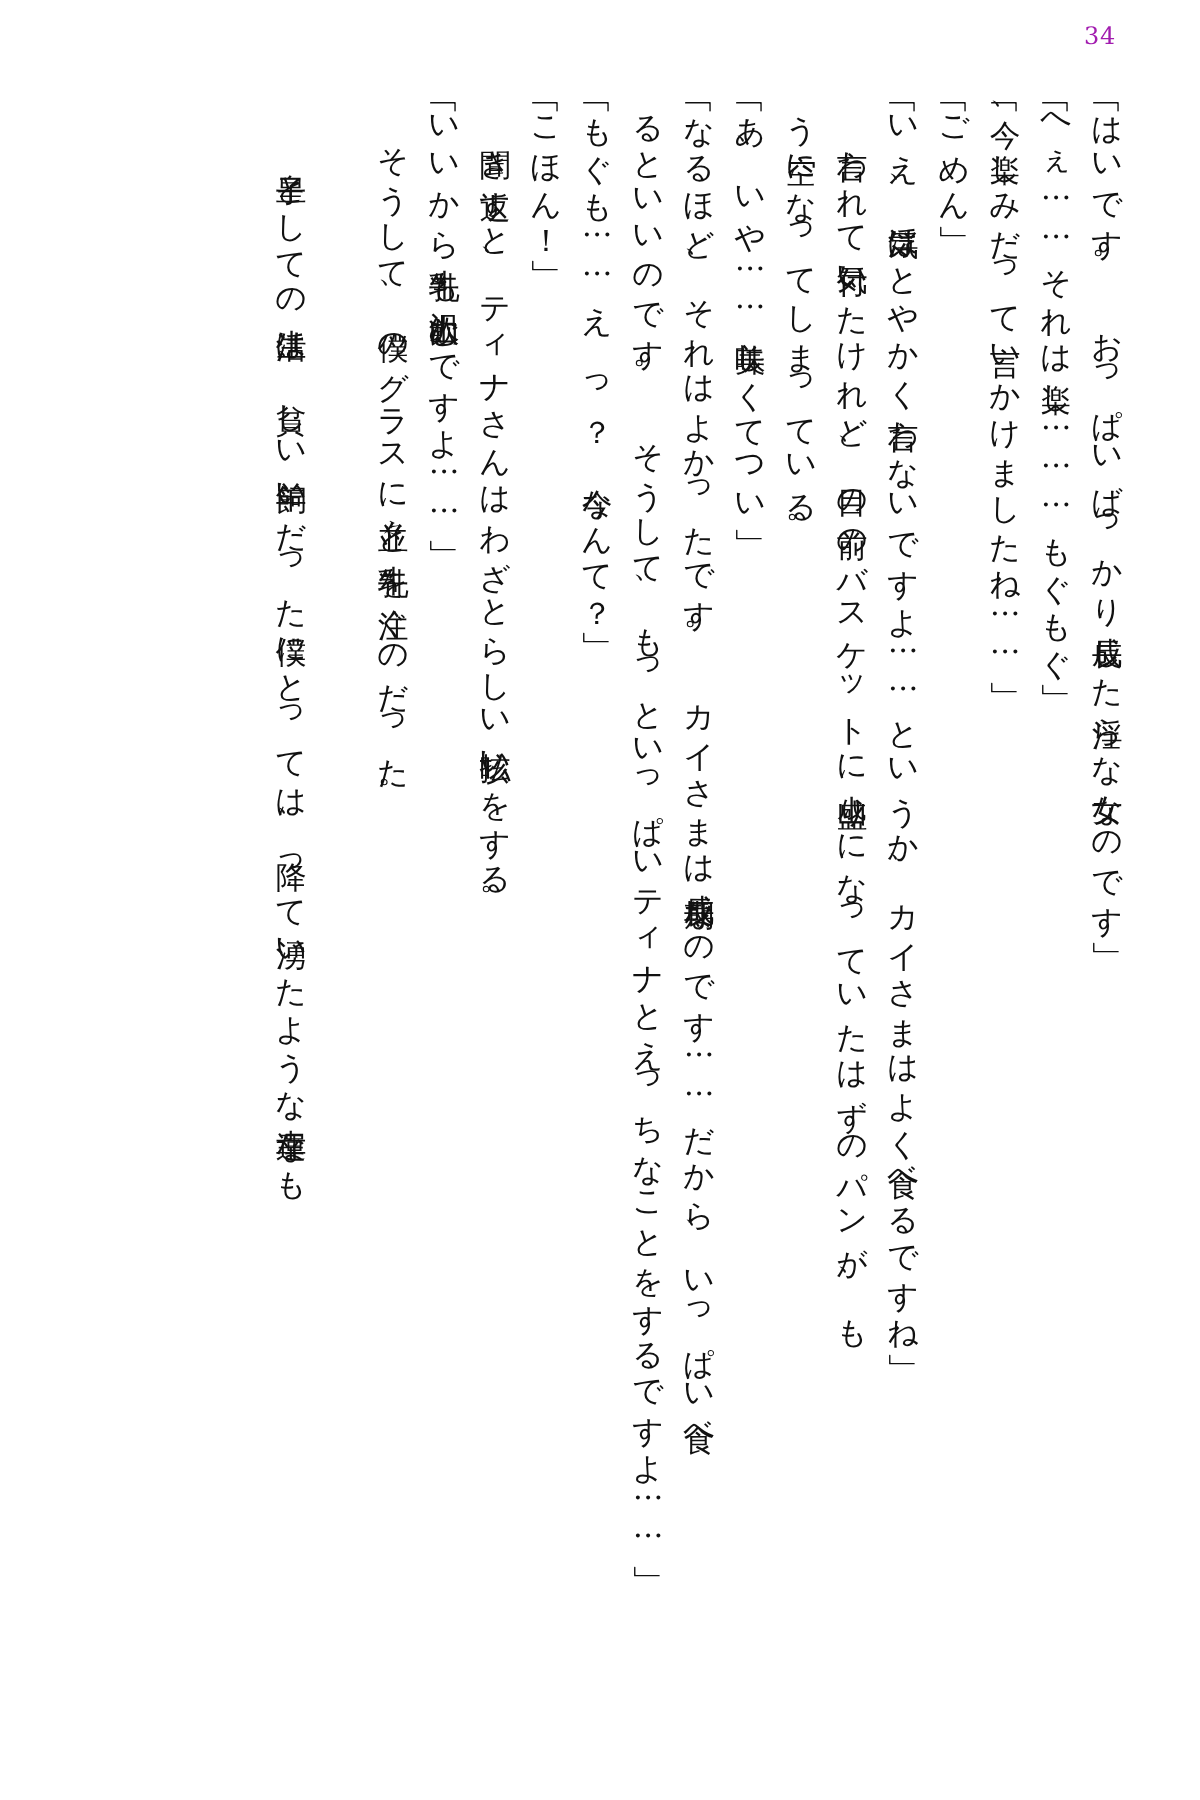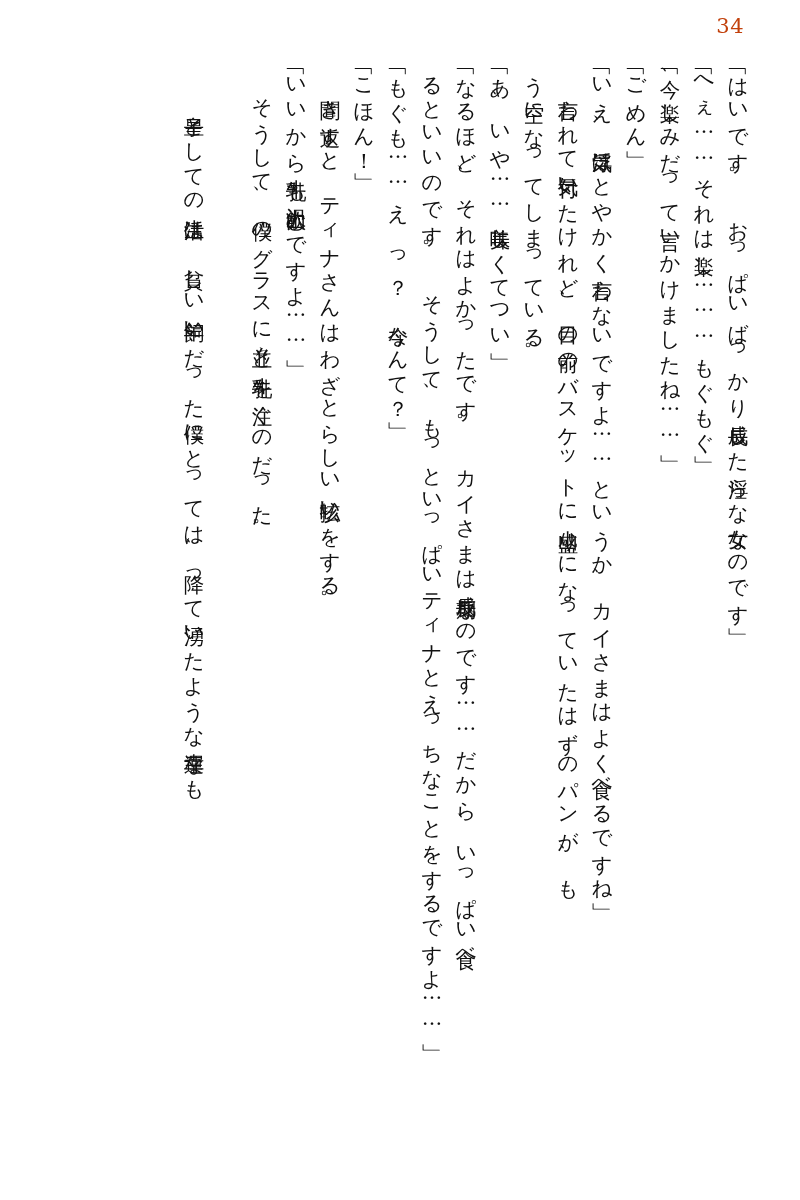--- a/index.html
+++ b/index.html
@@ -18,24 +18,24 @@
     position: relative;
     width: 800px;
     height: 1200px;
     box-sizing: border-box;
     background: #ffffff;
   }
   .page-number {
     position: absolute;
     top: 14px;
     right: 56px;
-    font-size: 21px;
+    font-size: 16px;
     letter-spacing: 0.5px;
     font-family: "DejaVu Serif", "Liberation Serif", serif;
-    color: #c2410c;
+    color: #a21caf;
   }
   
   .body-text {
     position: absolute;
     top: 62px;
     right: 52px;
     left: 40px;
     bottom: 24px;
     display: flex;
     flex-direction: row-reverse;

